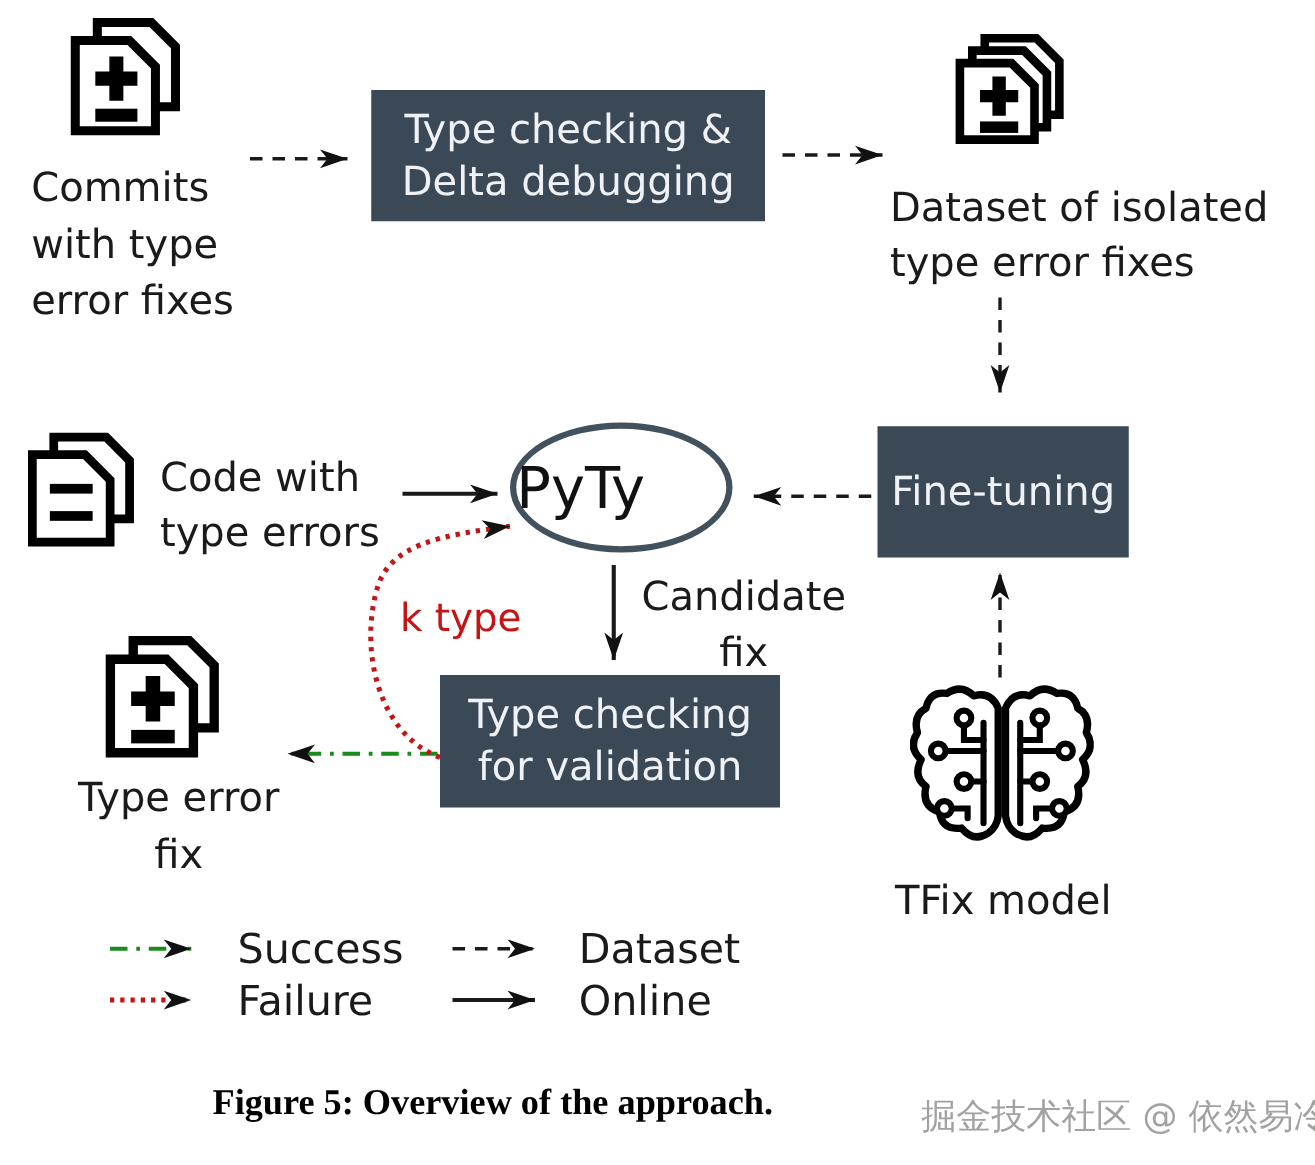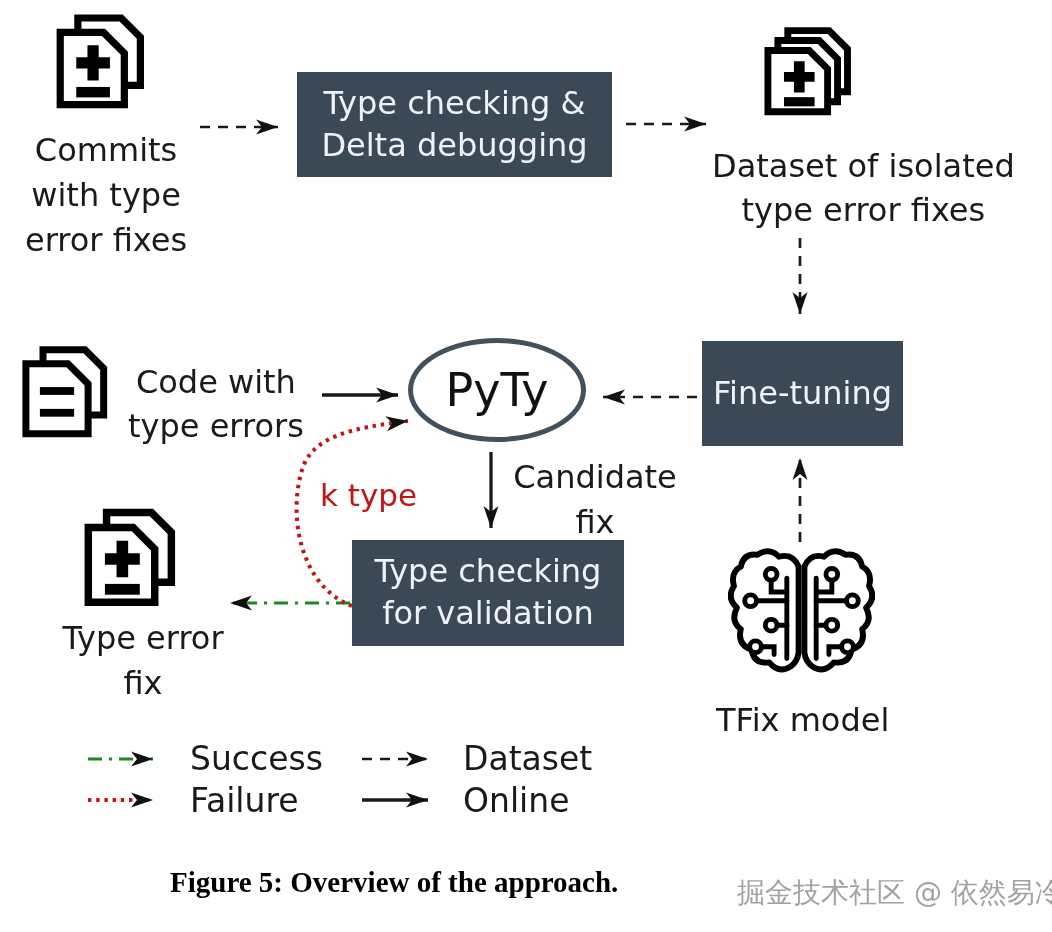--- a/index.html
+++ b/index.html
@@ -20,26 +20,26 @@
     position:absolute;background:var(--box,#3b4855);color:var(--boxText,#eef2f6);
     display:flex;align-items:center;justify-content:center;text-align:center;
     font-size:32px;line-height:1.3;
   }
   .pbox span{display:block;}
 
   
   .ellipse{
     position:absolute;left:408px;top:338px;width:178px;height:104px;background:#fff;
     border:5px solid var(--ellipseStroke,#41515d);border-radius:50%;
-    display:flex;align-items:center;justify-content:center;
+    display:flex;align-items:center;justify-content:flex-start;
     font-size:46px;color:#111;box-sizing:border-box;
   }
 
   .lbl{position:absolute;font-size:32px;line-height:45px;}
-  .lbl span{display:block;text-align:center;}
+  .lbl span{display:block;}
   .lbl.center{text-align:center;}
 
   .icon{position:absolute;}
 
   .ktimes{position:absolute;left:320px;top:477px;font-size:31px;color:var(--failure,#c41414);}
 
   .legend-label{position:absolute;font-size:33px;line-height:34px;}
 
   .caption{
     position:absolute;left:170px;top:866px;width:712px;

